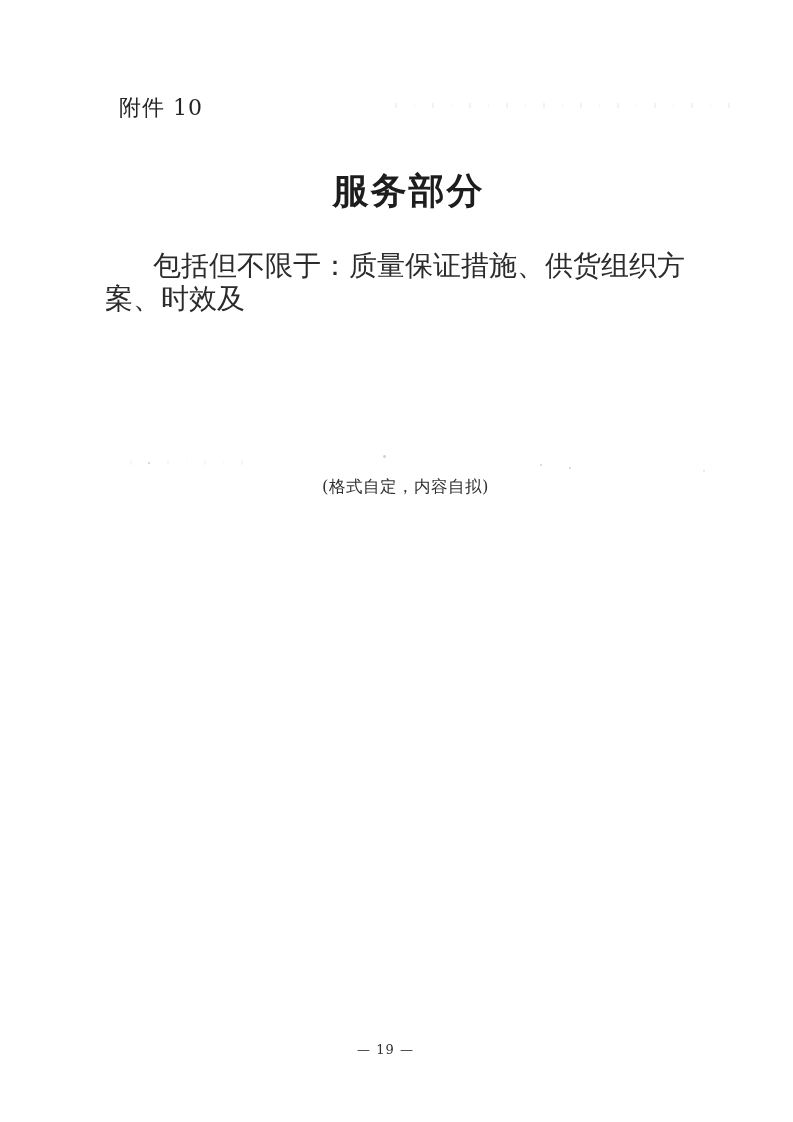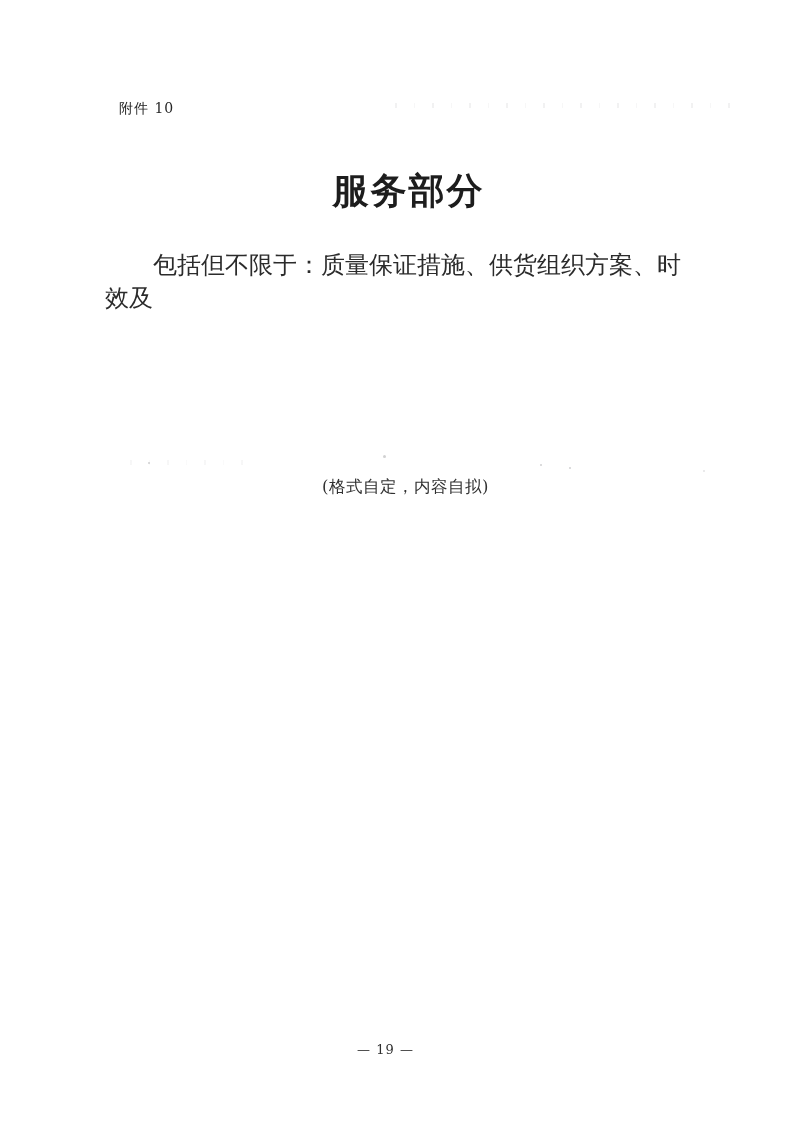--- a/index.html
+++ b/index.html
@@ -14,21 +14,21 @@
     margin: 0 auto;
     background: #ffffff;
     overflow: hidden;
     font-family: "DejaVu Serif", serif;
     color: #2b2b2b;
   }
   .attachment {
     position: absolute;
     left: 119px;
     top: 96px;
-    font-size: 14px;
+    font-size: 22px;
     line-height: 24px;
     color: #262626;
     letter-spacing: 1px;
   }
   .title {
     position: absolute;
     left: 0;
     top: 171px;
     width: 100%;
     text-align: center;
@@ -38,21 +38,21 @@
     font-weight: bold;
     letter-spacing: 2px;
     color: #1d1d1d;
   }
   .body-text {
     position: absolute;
     left: 105px;
     top: 249px;
     width: 595px;
     margin: 0;
-    font-size: 24px;
+    font-size: 28px;
     line-height: 33px;
     text-indent: 48px;
     color: #2b2b2b;
   }
   .note {
     position: absolute;
     left: 0;
     top: 476px;
     width: 100%;
     text-align: center;

